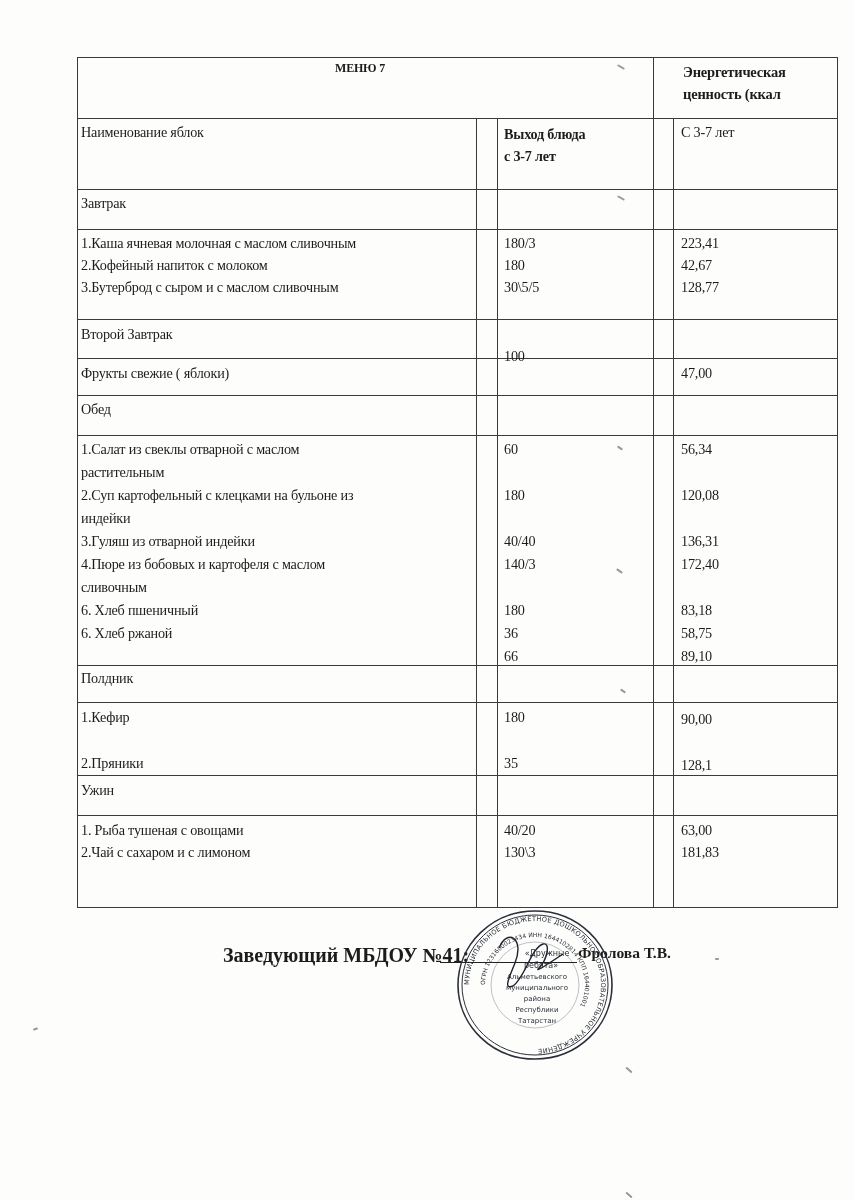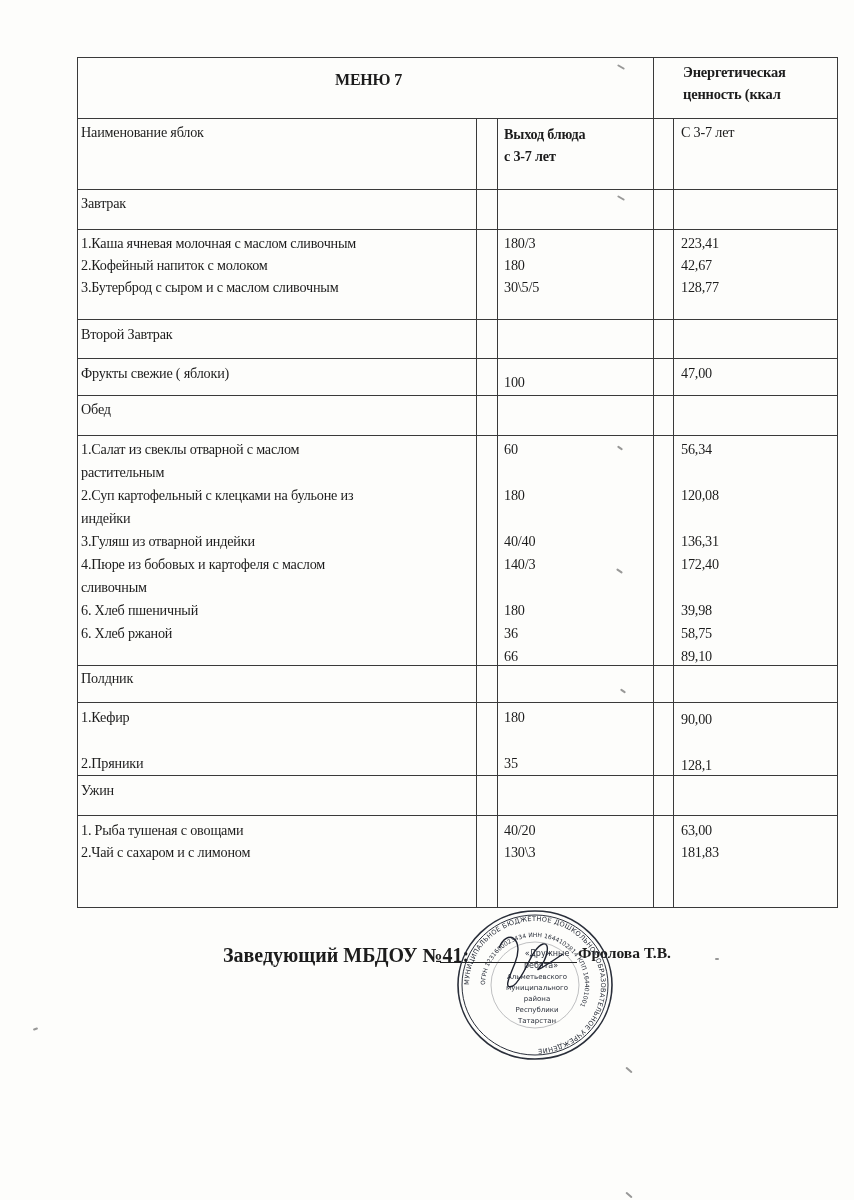--- a/index.html
+++ b/index.html
@@ -47,21 +47,21 @@
     <div class="hline" style="top:758px;left:0;width:761px"></div>
     <div class="hline" style="top:850px;left:0;width:761px"></div>
 
     <div class="vline" style="left:0;top:0;height:851px"></div>
     <div class="vline" style="left:399px;top:61px;height:790px"></div>
     <div class="vline" style="left:420px;top:61px;height:790px"></div>
     <div class="vline" style="left:576px;top:0;height:851px"></div>
     <div class="vline" style="left:596px;top:61px;height:790px"></div>
     <div class="vline" style="left:760px;top:0;height:851px"></div>
 
-    <div class="cell bold" style="left:258px;top:12px;font-size:16px">МЕНЮ 7</div>
+    <div class="cell bold" style="left:258px;top:0;font-size:12px">МЕНЮ 7</div>
     <div class="cell bold" style="left:606px;top:4px;font-size:14.5px">
       <div>Энергетическая</div>
       <div>ценность (ккал</div>
     </div>
     <div class="cell" style="left:4px;top:64px">Наименование яблок</div>
     <div class="cell bold" style="left:427px;top:66px">
       <div>Выход блюда</div>
       <div>с 3-7 лет</div>
     </div>
     <div class="cell" style="left:604px;top:64px">С 3-7 лет</div>
@@ -78,21 +78,21 @@
       <div>30\5/5</div>
     </div>
     <div class="cell row-lines" style="left:604px;top:175px">
       <div>223,41</div>
       <div>42,67</div>
       <div>128,77</div>
     </div>
 
     <div class="cell" style="left:4px;top:266px">Второй Завтрак</div>
     <div class="cell" style="left:4px;top:305px">Фрукты свежие ( яблоки)</div>
-    <div class="cell" style="left:427px;top:314px">100</div>
+    <div class="cell" style="left:427px;top:288px">100</div>
     <div class="cell" style="left:604px;top:305px">47,00</div>
 
     <div class="cell" style="left:4px;top:341px">Обед</div>
     <div class="cell row-lines" style="left:4px;top:381px;line-height:23px">
       <div>1.Салат из свеклы отварной с маслом</div>
       <div>растительным</div>
       <div>2.Суп картофельный с клецками на бульоне из</div>
       <div>индейки</div>
       <div>3.Гуляш из отварной индейки</div>
       <div>4.Пюре из бобовых и картофеля с маслом</div>
@@ -113,21 +113,21 @@
       <div>66</div>
     </div>
     <div class="cell row-lines" style="left:604px;top:381px;line-height:23px">
       <div>56,34</div>
       <div>&nbsp;</div>
       <div>120,08</div>
       <div>&nbsp;</div>
       <div>136,31</div>
       <div>172,40</div>
       <div>&nbsp;</div>
-      <div>39,98</div>
+      <div>83,18</div>
       <div>58,75</div>
       <div>89,10</div>
     </div>
 
     <div class="cell" style="left:4px;top:610px">Полдник</div>
     <div class="cell row-lines" style="left:4px;top:649px;line-height:23px">
       <div>1.Кефир</div>
       <div>&nbsp;</div>
       <div>2.Пряники</div>
     </div>

